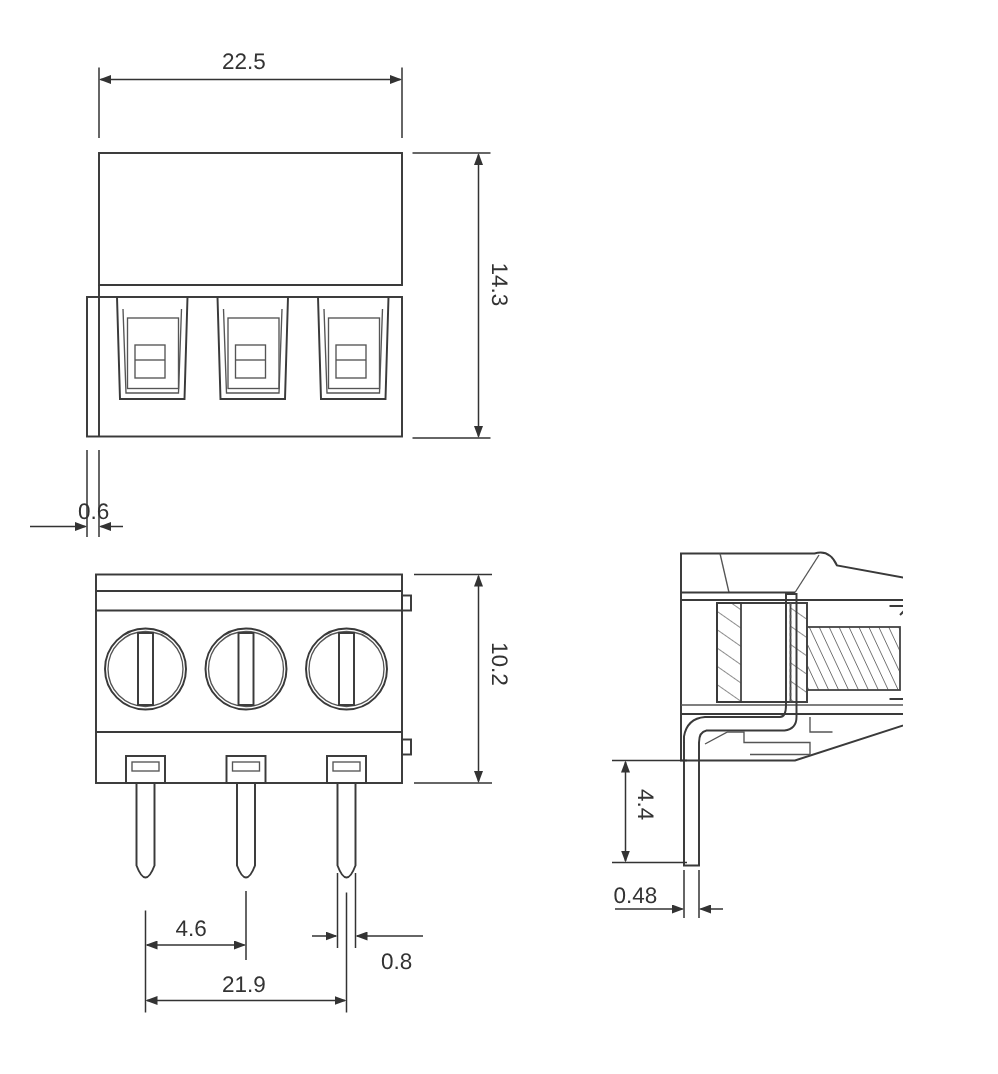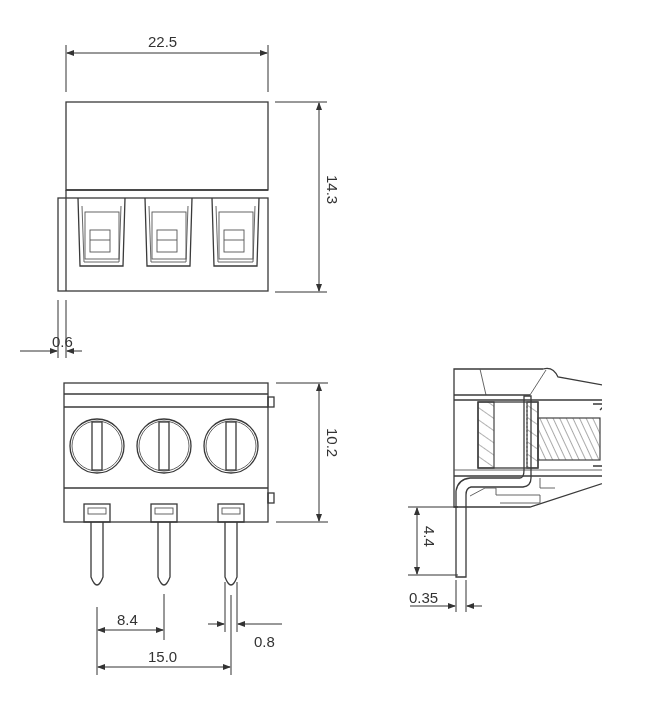--- a/index.html
+++ b/index.html
@@ -180,18 +180,18 @@
       <line class="dim" x1="466" y1="580" x2="466" y2="612"></line>
       <line class="dim" x1="410" y1="606" x2="455" y2="606" marker-end="url(#arr)"></line>
       <line class="dim" x1="482" y1="606" x2="467" y2="606" marker-end="url(#arr)"></line>
     </g>
   </svg>
 
   <span class="dim-label" style="left:148px; top:34px;">22.5</span>
   <span class="dim-label vert" style="left:340px; top:175px;">14.3</span>
   <span class="dim-label" style="left:22px; top:334px;margin-left:30px;">0.6</span>
   <span class="dim-label vert" style="left:340px; top:428px;">10.2</span>
-  <span class="dim-label" style="left:117px; top:612px;">8.4</span>
-  <span class="dim-label" style="left:148px; top:649px;">15.0</span>
+  <span class="dim-label" style="left:117px; top:612px;">4.6</span>
+  <span class="dim-label" style="left:148px; top:649px;">21.9</span>
   <span class="dim-label" style="left:254px; top:634px;">0.8</span>
   <span class="dim-label vert" style="left:437px; top:526px;">4.4</span>
-  <span class="dim-label" style="left:409px; top:590px;">0.35</span>
+  <span class="dim-label" style="left:409px; top:590px;">0.48</span>
 </div>
 
 </body></html>

